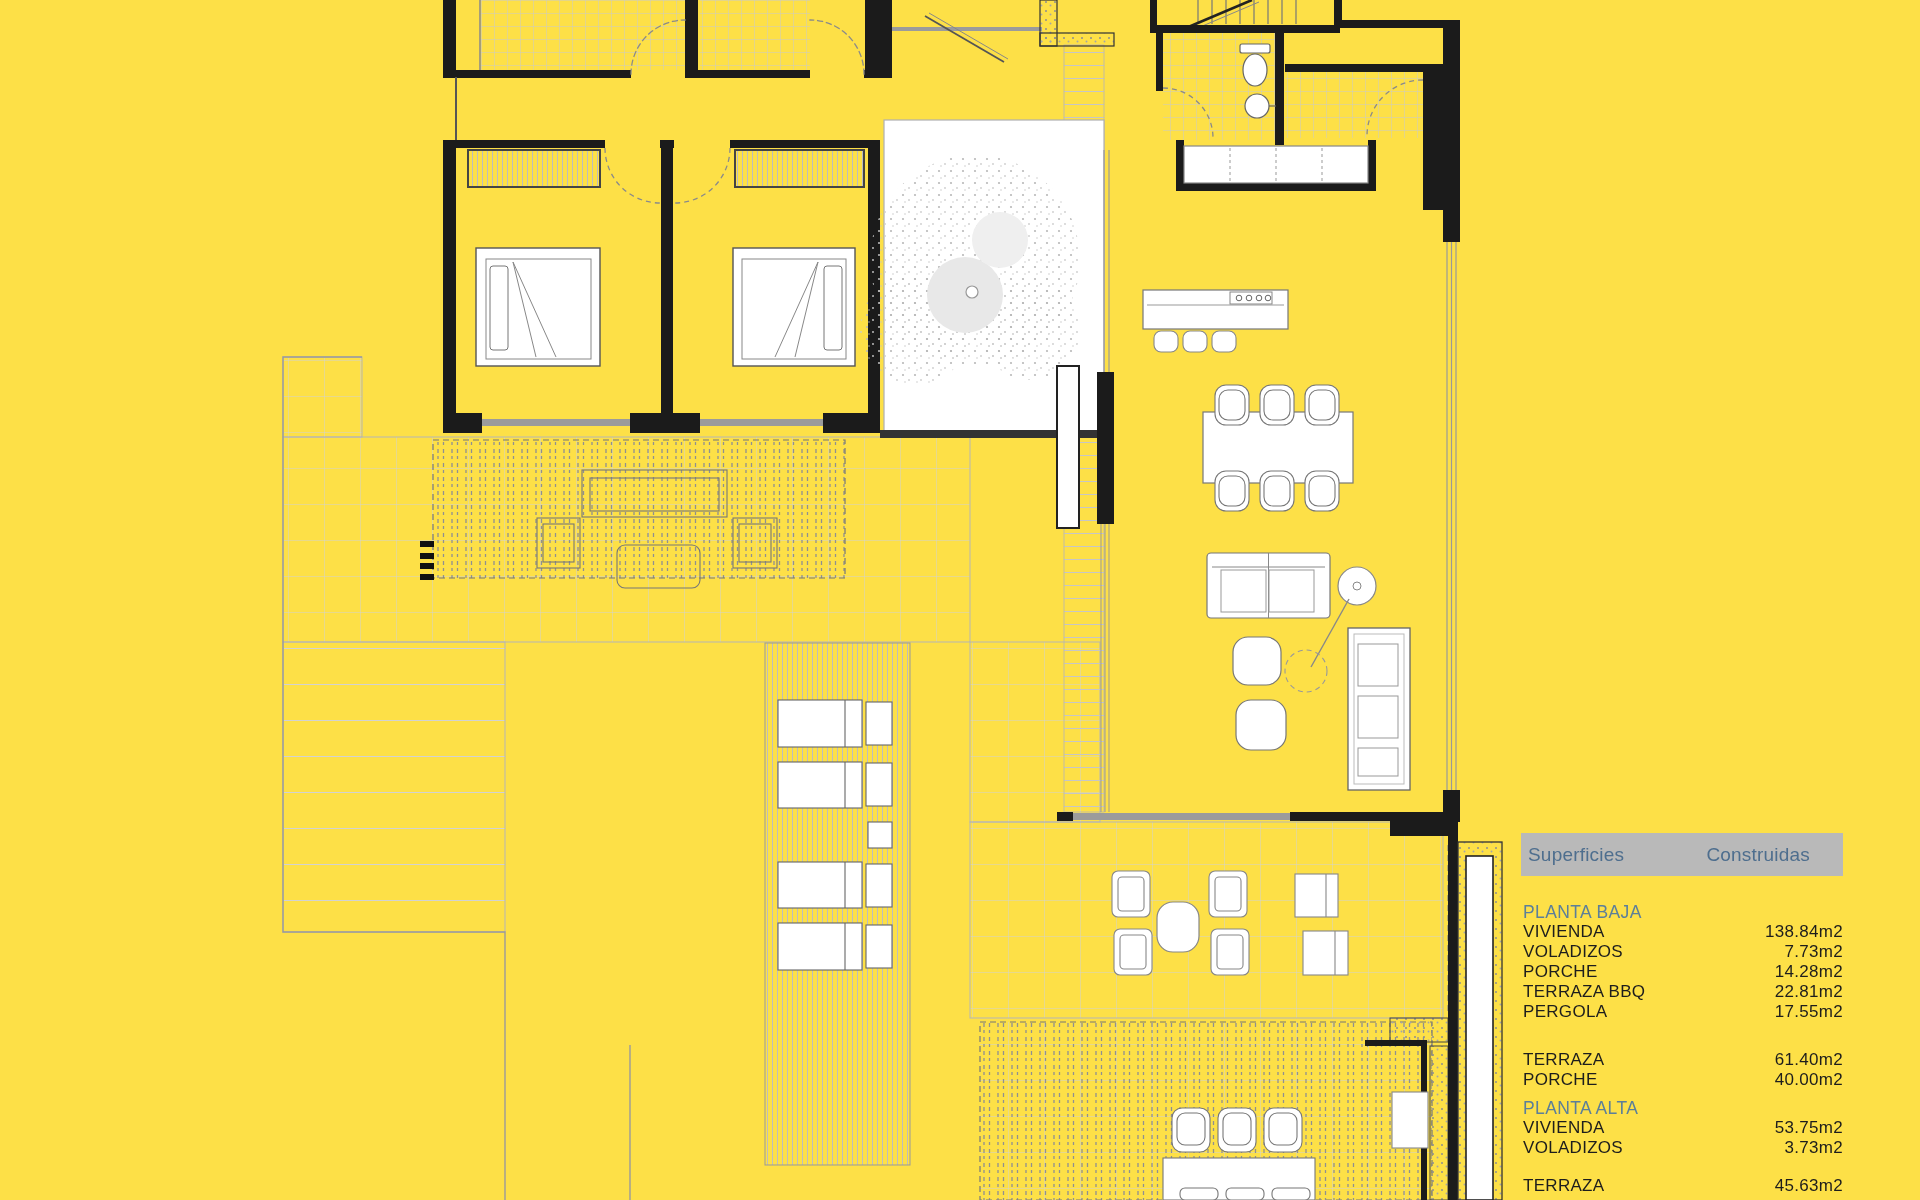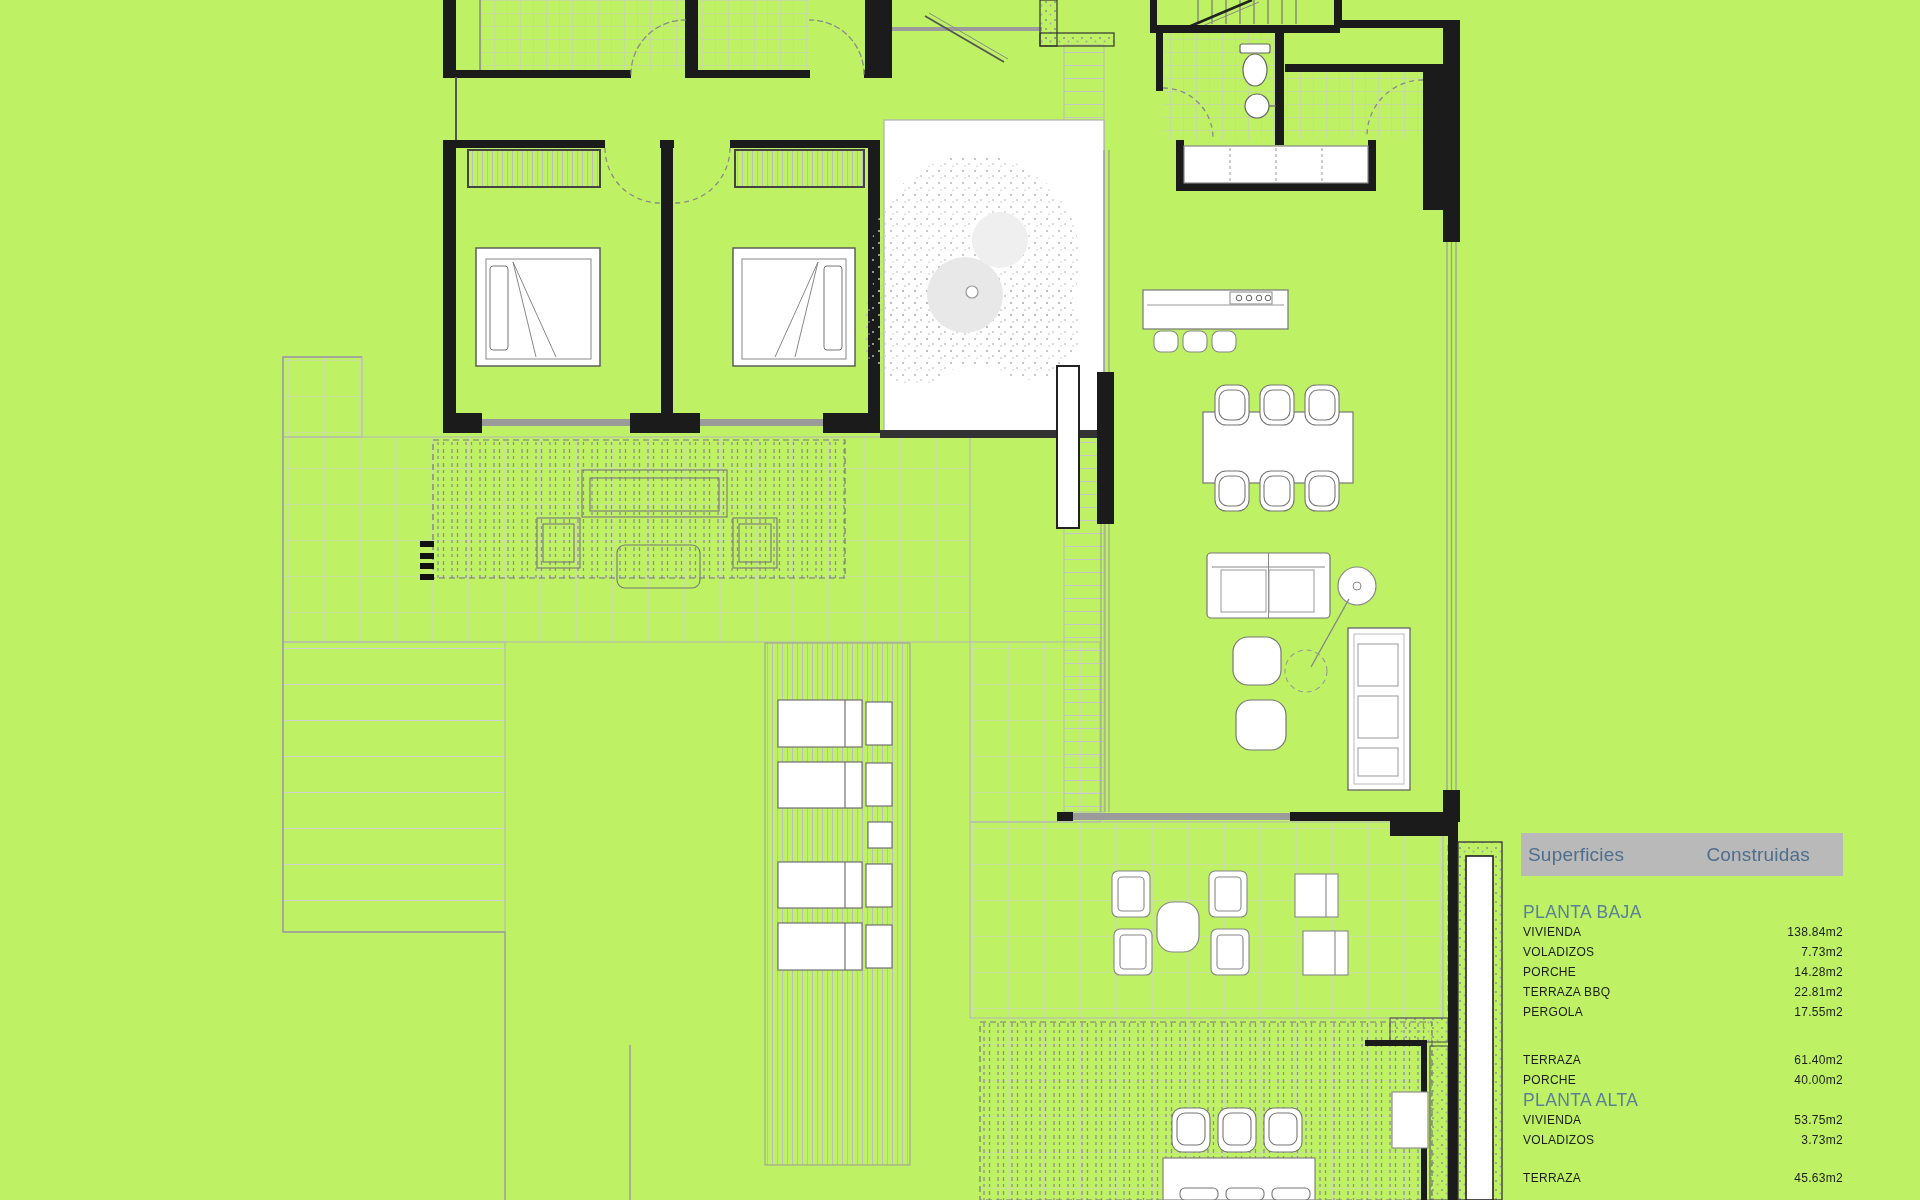--- a/index.html
+++ b/index.html
@@ -2,34 +2,34 @@
 <html style="--header_bg: #b9b9b9; --header_text: #4e6e8e; --section_text: #5c7f99; --row_text: #1d1d1d; --wall: #1b1b1b; --line: #6e6e6e;"><head>
 <meta charset="utf-8">
 <style>
   :root{
     --header_bg:#b9b9b9; --header_text:#4e6e8e; --section_text:#5c7f99;
     --row_text:#1d1d1d; --wall:#1b1b1b; --line:#6e6e6e;
   }
   *{box-sizing:border-box;margin:0;padding:0;}
   html,body{width:1920px;height:1200px;background:#ffffff;overflow:hidden;
     font-family:"Liberation Sans", sans-serif;}
-  .sheet{position:relative;width:1920px;height:1200px;background:#bef264;}
+  .sheet{position:relative;width:1920px;height:1200px;background:#fde047;}
   .plan-svg{position:absolute;left:0;top:0;}
   
   .areas-table{position:absolute;left:1521px;top:833px;width:322px;color:var(--row_text);}
   .tbl-header{height:43px;background:var(--header_bg);display:flex;align-items:center;
     justify-content:space-between;padding:0 33px 0 7px;color:var(--header_text);
     font-size:19px;letter-spacing:.2px;}
   .tbl-body{padding-top:26px;}
   .sec{margin:0;}
   .sec.gap-lg{margin-top:28px;}
-  .sec.gap-sm{}
+  .sec.gap-sm{margin-top:8px;}
   .sec.gap-md{margin-top:18px;}
   .sec-title{color:var(--section_text);font-size:17.5px;line-height:20px;letter-spacing:.4px;padding-left:2px;}
-  .t-row{display:flex;justify-content:space-between;font-size:12px;line-height:20px;letter-spacing:.3px;}
+  .t-row{display:flex;justify-content:space-between;font-size:17px;line-height:20px;letter-spacing:.3px;}
   .t-row .lbl{padding-left:2px;}
   .t-row .val{text-align:left;}
 </style>
 </head>
 <body>
 
 <div class="sheet">
 
 <svg class="plan-svg" width="1920" height="1200" viewBox="0 0 1920 1200">
   <defs>

